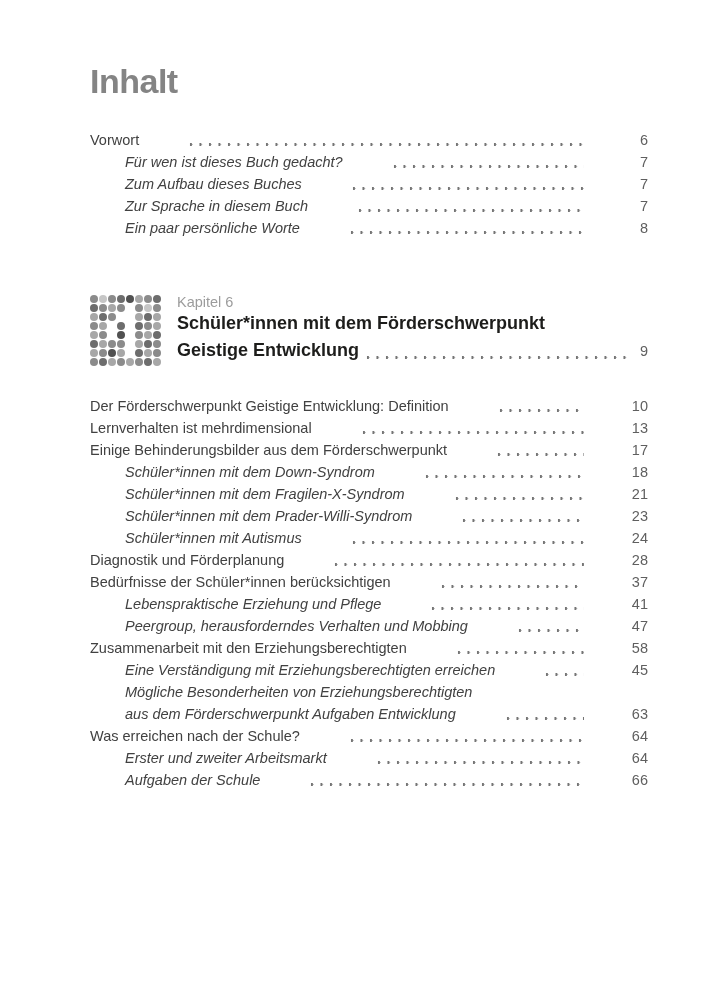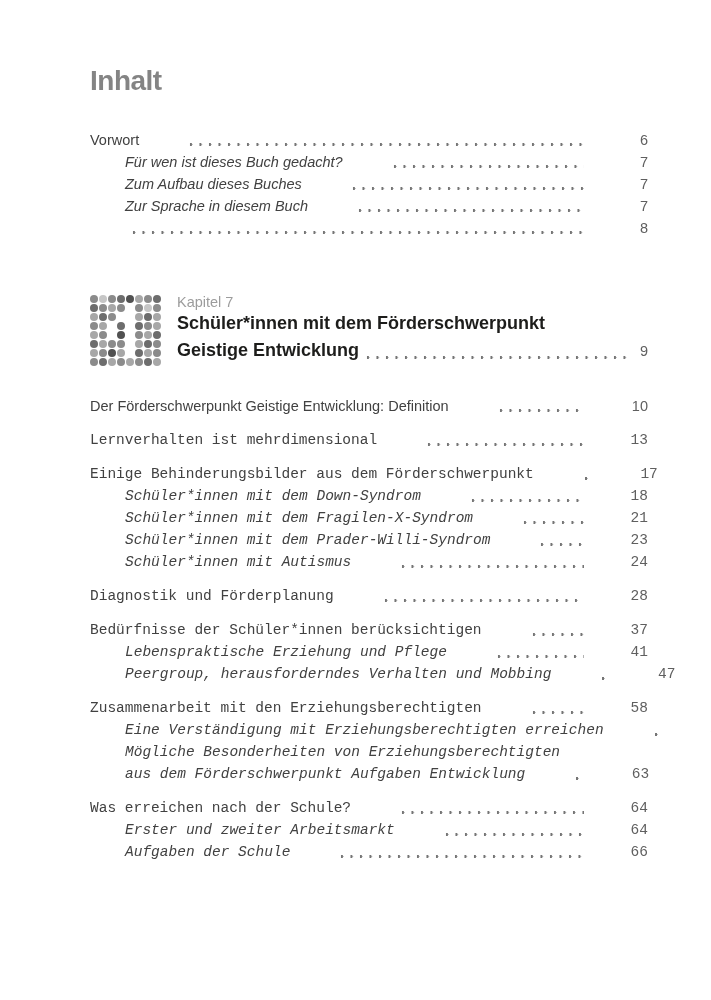--- a/index.html
+++ b/index.html
@@ -18,21 +18,21 @@
     font-family:"Liberation Sans", sans-serif;
     color:var(--c-body);
     -webkit-font-smoothing:antialiased;
   }
   .page{position:relative;width:711px;height:1000px;overflow:hidden;background:var(--c-bg);}
   .content{position:absolute;left:90px;top:0;width:558px;}
 
   
   .doc-heading{
     margin:62px 0 0 0;
-    font-size:28px;font-weight:bold;line-height:38px;
+    font-size:34px;font-weight:bold;line-height:38px;
     letter-spacing:-0.5px;
     color:var(--c-heading);
   }
 
   
   .toc-row{
     display:flex;align-items:baseline;
     font-size:14.5px;line-height:22px;
     color:var(--c-body);
     white-space:nowrap;
@@ -80,21 +80,21 @@
   .chapter-title{
     font-size:18px;font-weight:bold;line-height:27px;
     color:var(--c-title);
   }
   .chapter-title-line2{display:flex;align-items:baseline;white-space:nowrap;}
   .chapter-title-line2 .leader{margin-bottom:5px;}
   .chapter-title-line2 .pagenum{font-size:14.5px;font-weight:normal;}
 
   
   .sections{margin-top:28px;}
-  .section + .section{margin-top:12px;font-family:Liberation Mono, monospace;}
+  .section + .section{}
 </style>
 </head>
 <body>
 
 <div class="page">
   <div class="content">
 
     <h1 class="doc-heading">Inhalt</h1>
 
     <div class="front-matter">
@@ -112,20 +112,21 @@
     <span class="lbl">Zum Aufbau dieses Buches</span>
     <span class="leader"></span>
     <span class="pagenum">7</span>
   </div>
         <div class="toc-row sub">
     <span class="lbl">Zur Sprache in diesem Buch</span>
     <span class="leader"></span>
     <span class="pagenum">7</span>
   </div>
         <div class="toc-row sub">
+    <span class="lbl">Ein paar persönliche Worte</span>
     <span class="leader"></span>
     <span class="pagenum">8</span>
   </div>
       </div>
 
     <div class="chapter-block">
       <div class="chapter-icon">
           <span class="dot" style="background: rgb(139, 139, 139);"></span>
           <span class="dot" style="background: rgb(198, 198, 198);"></span>
           <span class="dot" style="background: rgb(139, 139, 139);"></span>
@@ -185,21 +186,21 @@
           <span class="dot" style="background: rgb(139, 139, 139);"></span>
           <span class="dot" style="background: rgb(109, 109, 109);"></span>
           <span class="dot" style="background: rgb(167, 167, 167);"></span>
           <span class="dot" style="background: rgb(139, 139, 139);"></span>
           <span class="dot" style="background: rgb(167, 167, 167);"></span>
           <span class="dot" style="background: rgb(139, 139, 139);"></span>
           <span class="dot" style="background: rgb(109, 109, 109);"></span>
           <span class="dot" style="background: rgb(167, 167, 167);"></span>
         </div>
       <div class="chapter-text">
-        <div class="chapter-kicker">Kapitel 7</div>
+        <div class="chapter-kicker">Kapitel 6</div>
         <div class="chapter-title">
           <div class="chapter-title-line1">Schüler*innen mit dem Förderschwerpunkt</div>
           <div class="chapter-title-line2">
             <span class="lbl">Geistige Entwicklung</span>
             <span class="leader"></span>
             <span class="pagenum">9</span>
           </div>
         </div>
       </div>
     </div>

